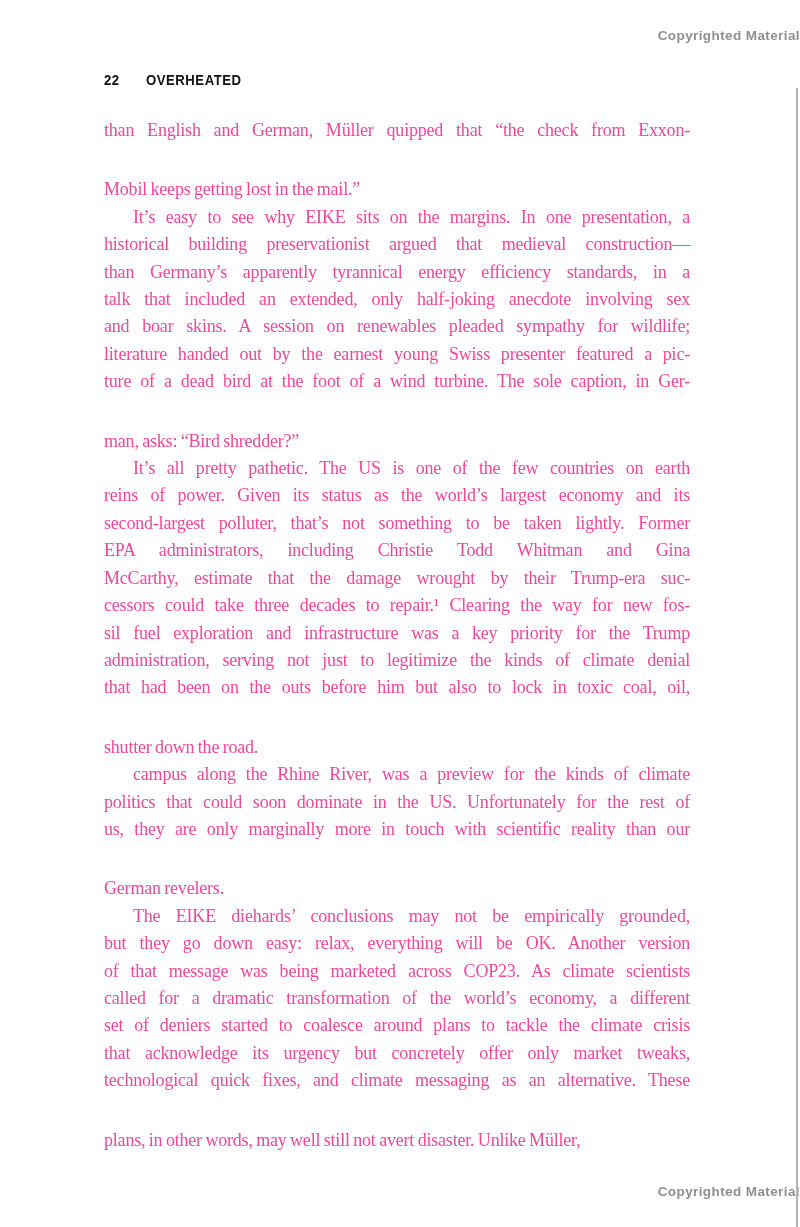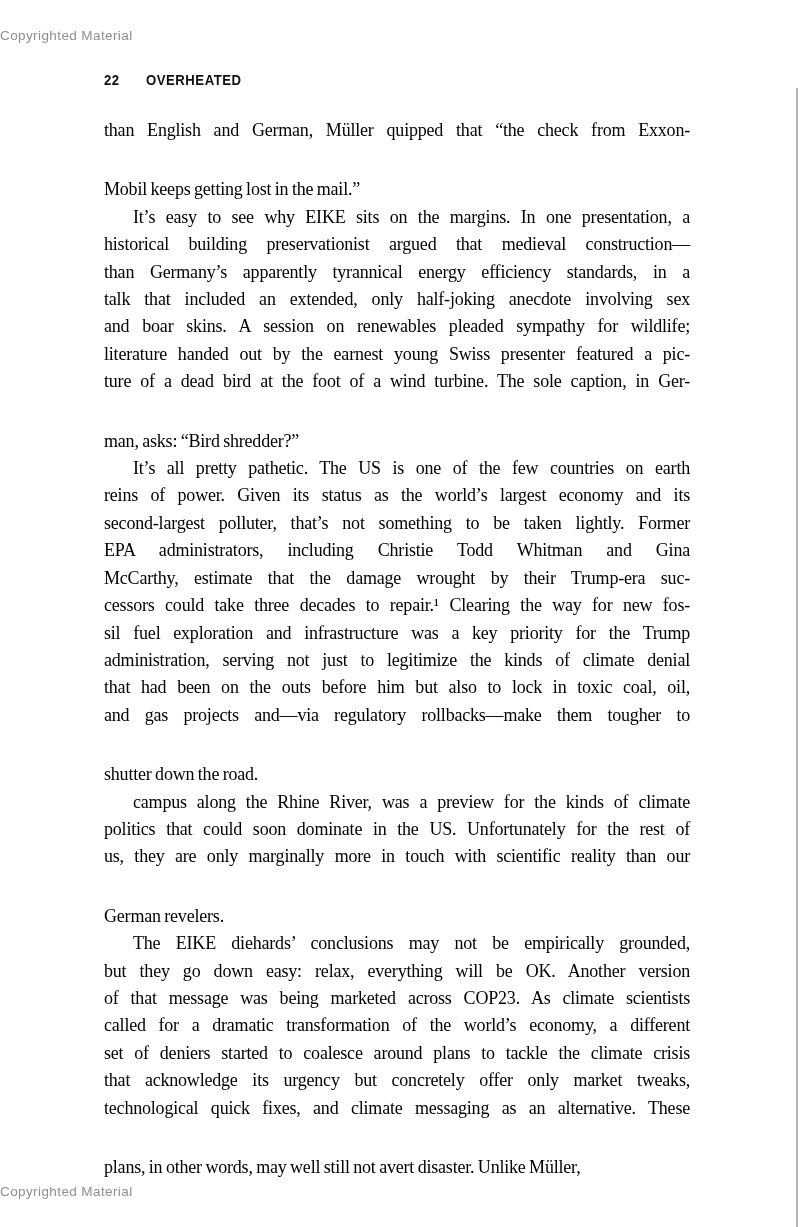--- a/index.html
+++ b/index.html
@@ -12,24 +12,24 @@
     position: relative;
     width: 800px;
     height: 1227px;
     background: #ffffff;
     overflow: hidden;
   }
   .copyright {
     position: absolute;
     left: 0;
     width: 100%;
-    text-align: left;
+    text-align: right;
     font-family: "Liberation Sans", sans-serif;
     font-size: 13.5px;
-    font-weight: normal;
+    font-weight: bold;
     letter-spacing: 0.4px;
     color: #8f8f8f;
   }
   .copyright.top { top: 28px; }
   .copyright.bottom { top: 1184px; }
   .running-header {
     position: absolute;
     left: 104px;
     top: 71px;
     white-space: nowrap;
@@ -45,21 +45,21 @@
     letter-spacing: 0.6px;
   }
   .pagenum { margin-right: 26px; }
   .body-text {
     position: absolute;
     left: 104px;
     top: 117px;
     width: 586px;
     font-size: 18px;
     line-height: 27.4px;
-    color: #000000;
+    color: #ec4899;
     letter-spacing: -0.2px;
     word-spacing: -0.8px;
   }
   .para { margin: 0; }
   .line {
     text-align: justify;
     text-align-last: justify;
   }
   .line.last { text-align-last: left; margin-top: 32px; }
   .para.indent .line:first-child { padding-left: 29px; }
@@ -104,21 +104,20 @@
       <div class="para indent">
         <div class="line">It’s all pretty pathetic. The US is one of the few countries on earth</div>
         <div class="line">reins of power. Given its status as the world’s largest economy and its</div>
         <div class="line">second-largest polluter, that’s not something to be taken lightly. Former</div>
         <div class="line">EPA administrators, including Christie Todd Whitman and Gina</div>
         <div class="line">McCarthy, estimate that the damage wrought by their Trump-era suc-</div>
         <div class="line">cessors could take three decades to repair.¹ Clearing the way for new fos-</div>
         <div class="line">sil fuel exploration and infrastructure was a key priority for the Trump</div>
         <div class="line">administration, serving not just to legitimize the kinds of climate denial</div>
         <div class="line">that had been on the outs before him but also to lock in toxic coal, oil,</div>
-        <div class="line">and gas projects and—via regulatory rollbacks—make them tougher to</div>
         <div class="line last">shutter down the road.</div>
       </div>
       <div class="para indent">
         <div class="line">campus along the Rhine River, was a preview for the kinds of climate</div>
         <div class="line">politics that could soon dominate in the US. Unfortunately for the rest of</div>
         <div class="line">us, they are only marginally more in touch with scientific reality than our</div>
         <div class="line last">German revelers.</div>
       </div>
       <div class="para indent">
         <div class="line">The EIKE diehards’ conclusions may not be empirically grounded,</div>

